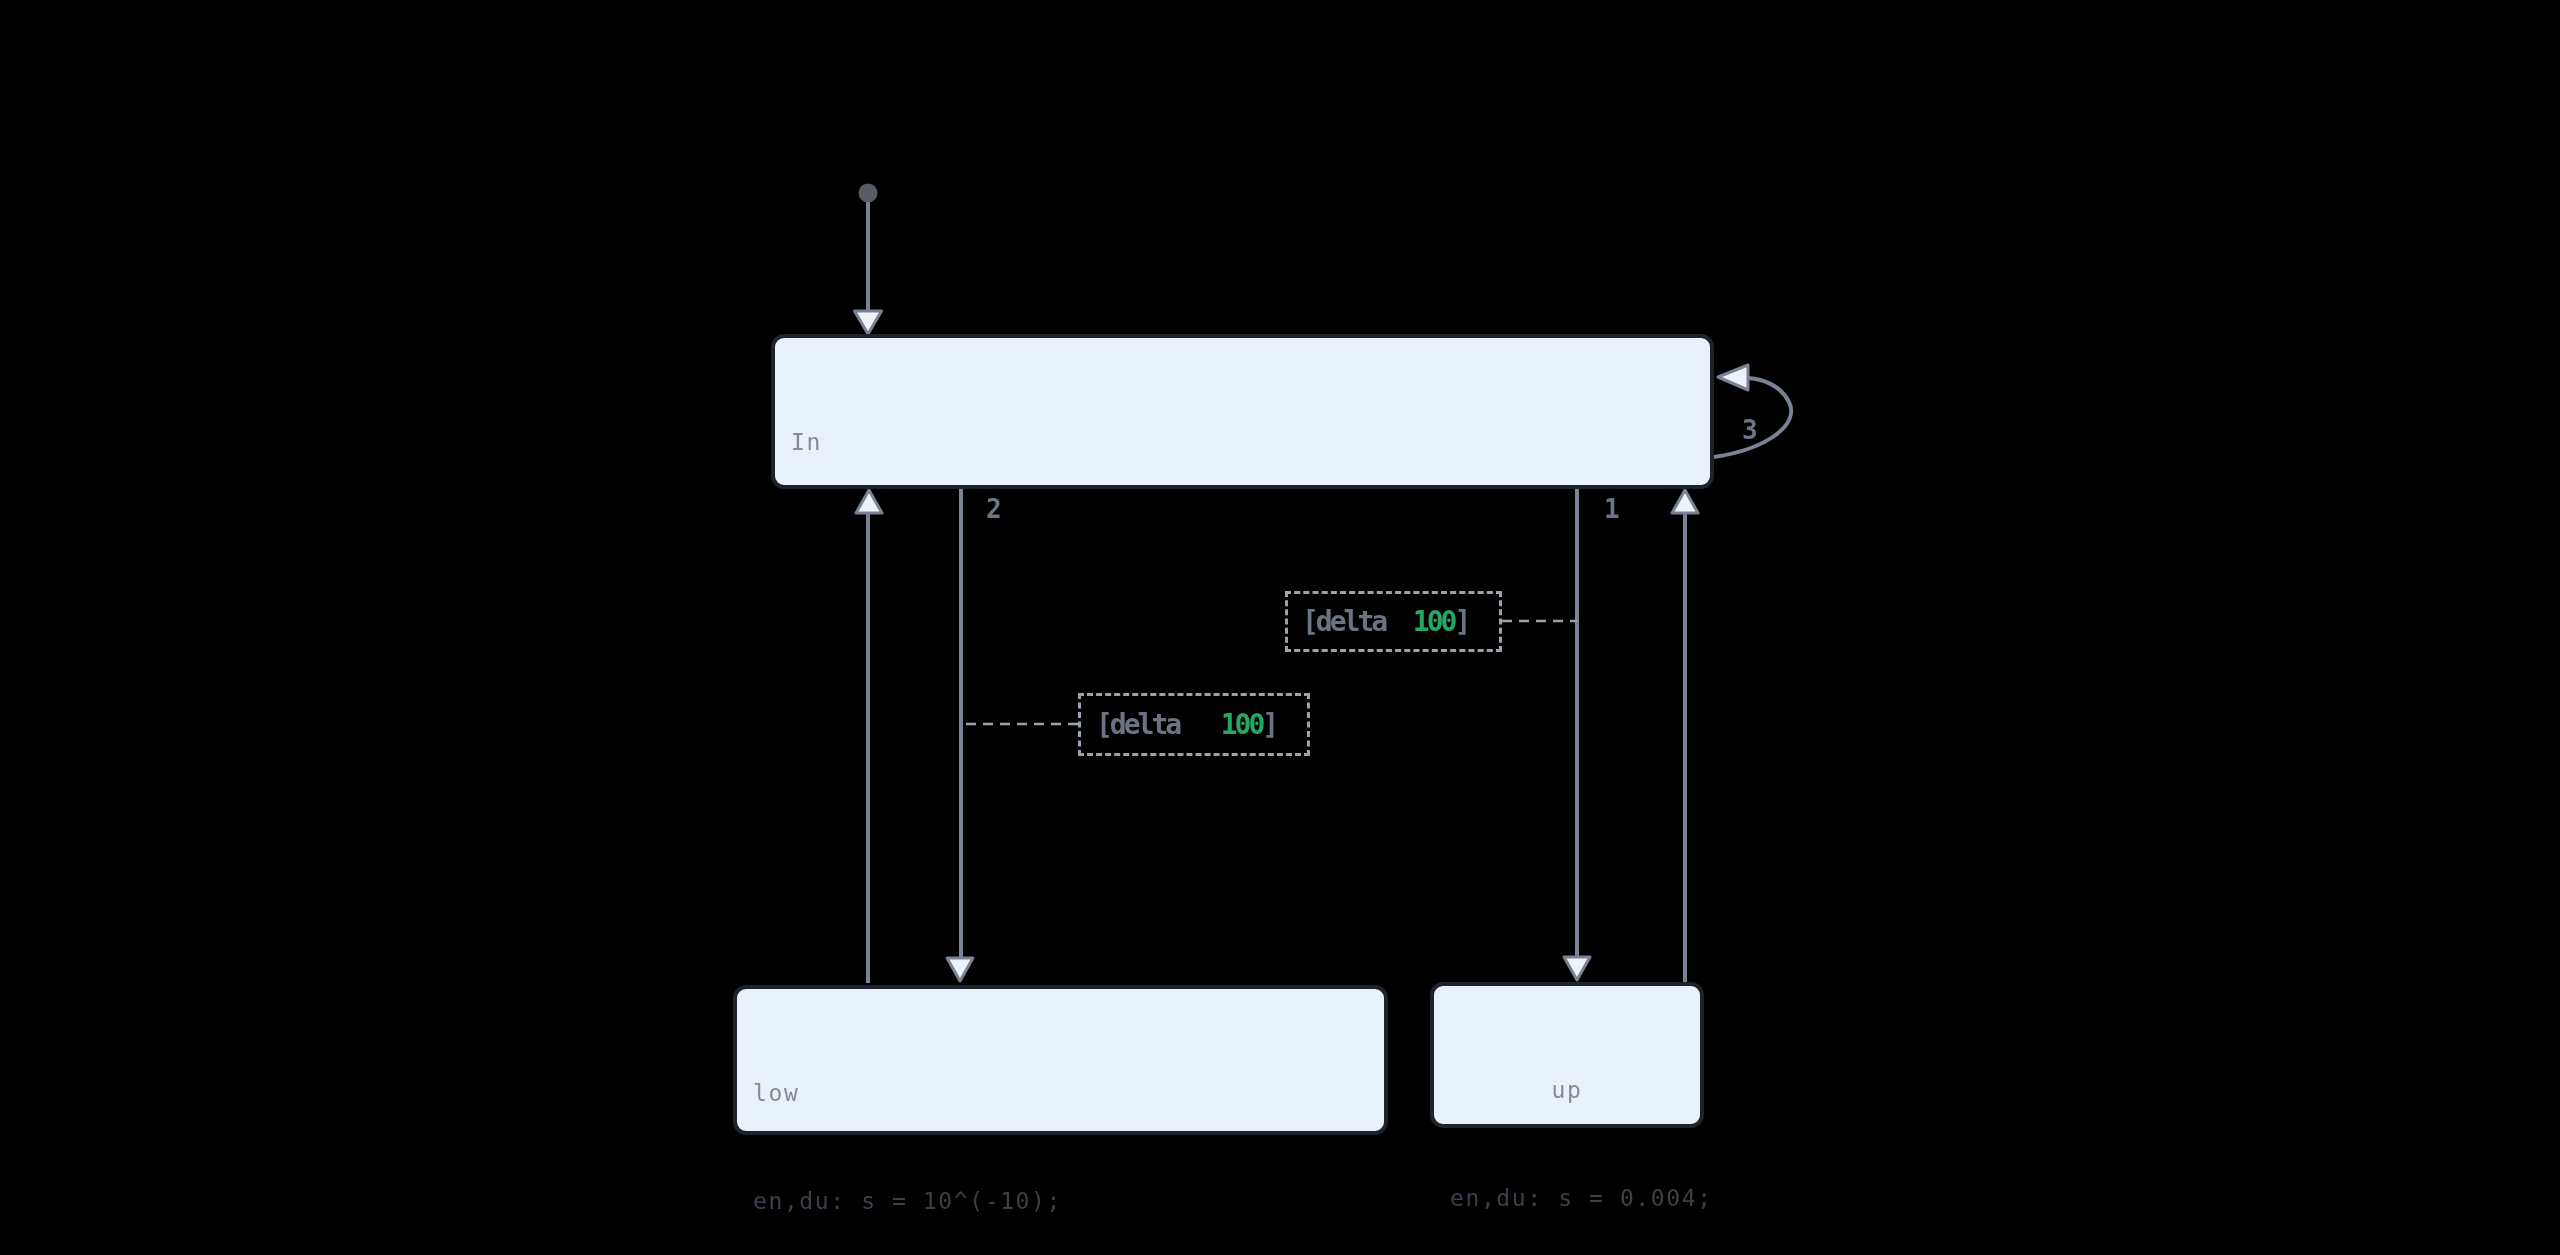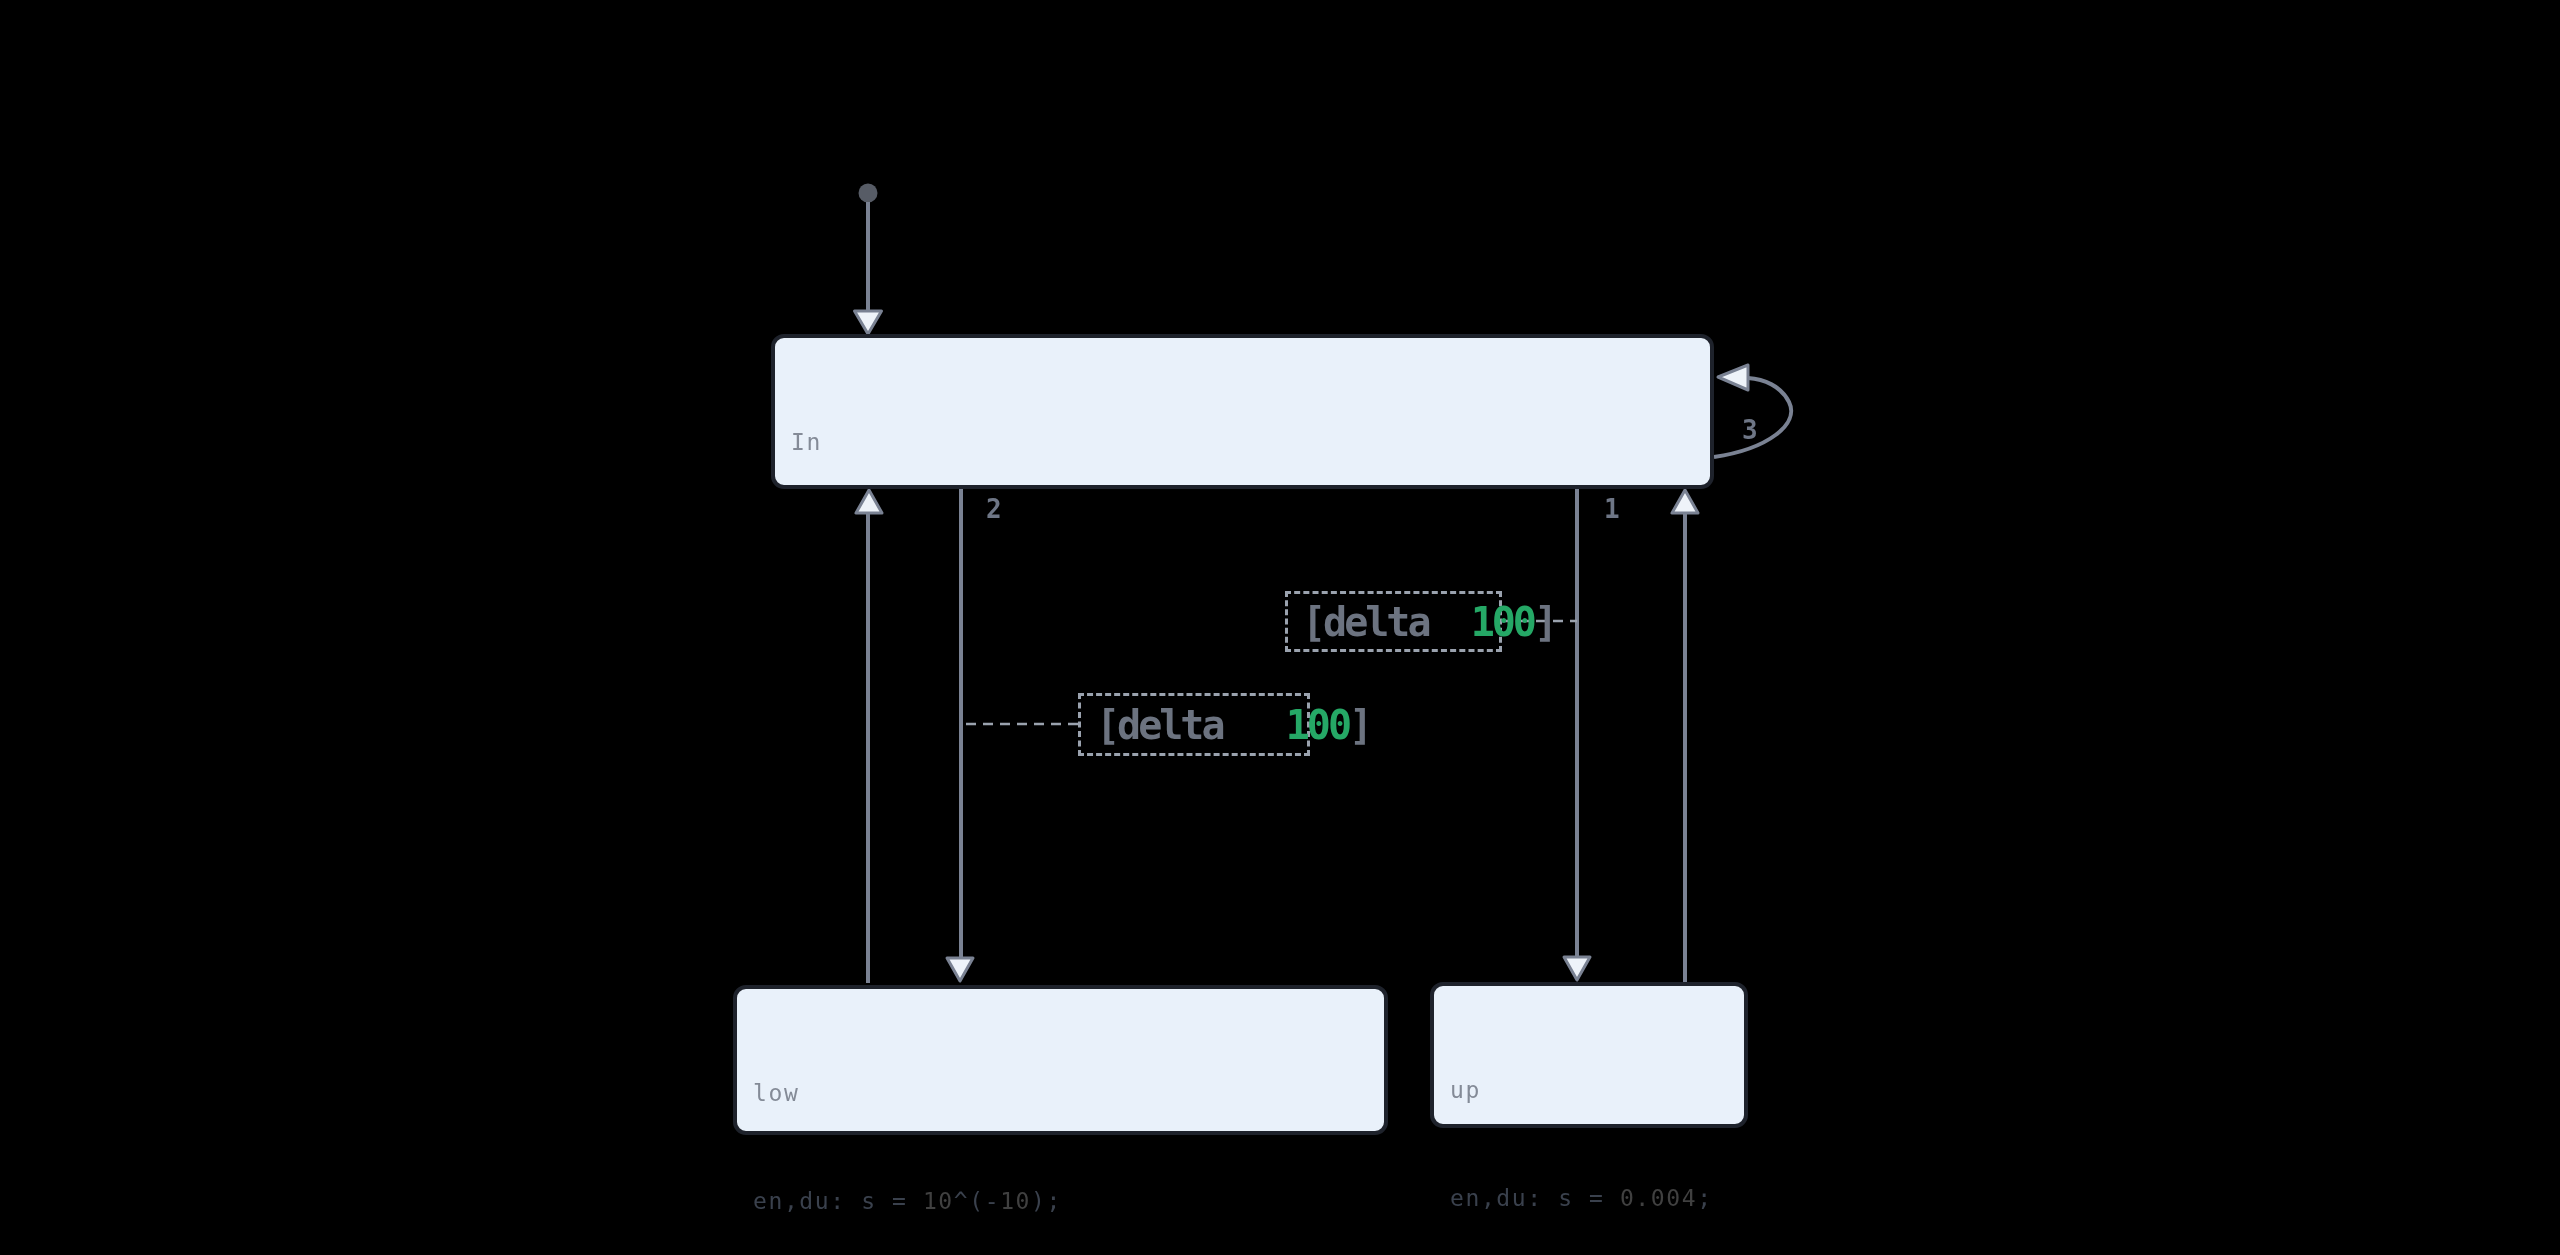--- a/index.html
+++ b/index.html
@@ -14,27 +14,27 @@
     background:#e9f1fa;border:4px solid #1e222b;border-radius:13px;
     padding:14px 16px;line-height:36px;font-size:23px;letter-spacing:1.6px;
     color:#3a414d;white-space:pre;
   }
   .state .title{color:#848b97;display:block;}
   .state .body{display:block;}
   .num{color:#404040;}
 
   #state-in {left:771px; top:334px; width:943px; height:155px;}
   #state-low{left:733px; top:985px; width:655px; height:150px;}
-  #state-up {left:1430px;top:982px; width:318px; height:146px;}
+  #state-up {left:1430px;top:982px; width:274px; height:146px;text-align:center;}
 
   .cond{
     position:absolute;z-index:2;box-sizing:border-box;
     border:3px dashed #9aa2ae;background:rgba(0,0,0,0);
     display:flex;align-items:center;
-    font-size:40px;font-weight:bold;letter-spacing:-3px;
+    font-size:28px;font-weight:bold;letter-spacing:-3px;
     color:#6c7380;white-space:pre;
   }
   .cond .num{color:#25a866;}
   #cond-1{left:1285px;top:591px;width:217px;height:61px;padding-left:14px;}
   #cond-2{left:1078px;top:693px;width:232px;height:63px;padding-left:15px;}
 
   .tlabel{
     position:absolute;z-index:2;color:#6e7686;font-size:26px;font-weight:bold;
   }
   #label-2{left:986px; top:494px;}

